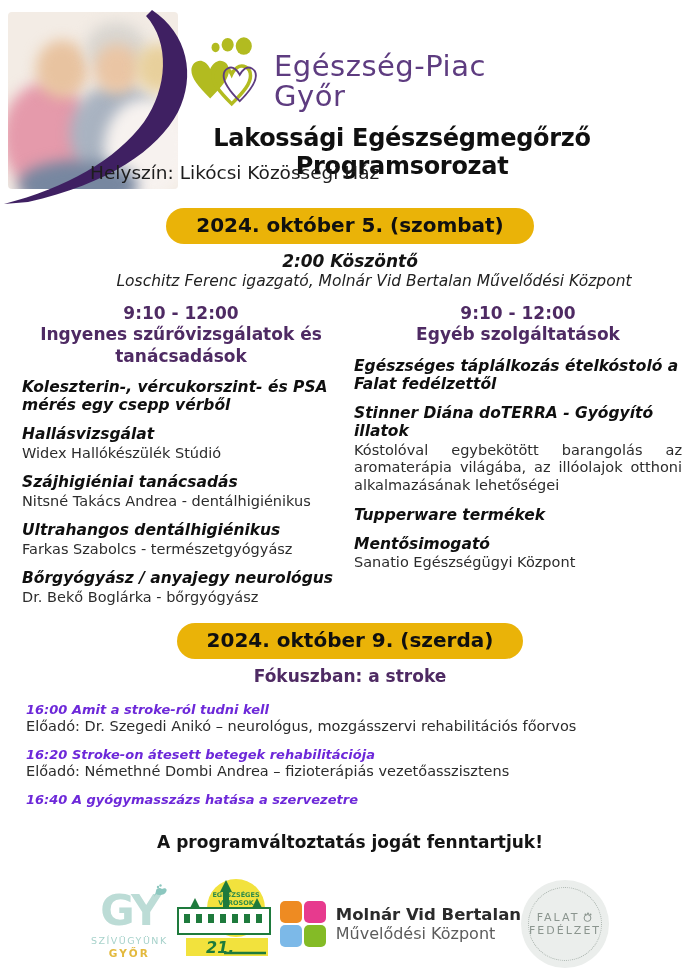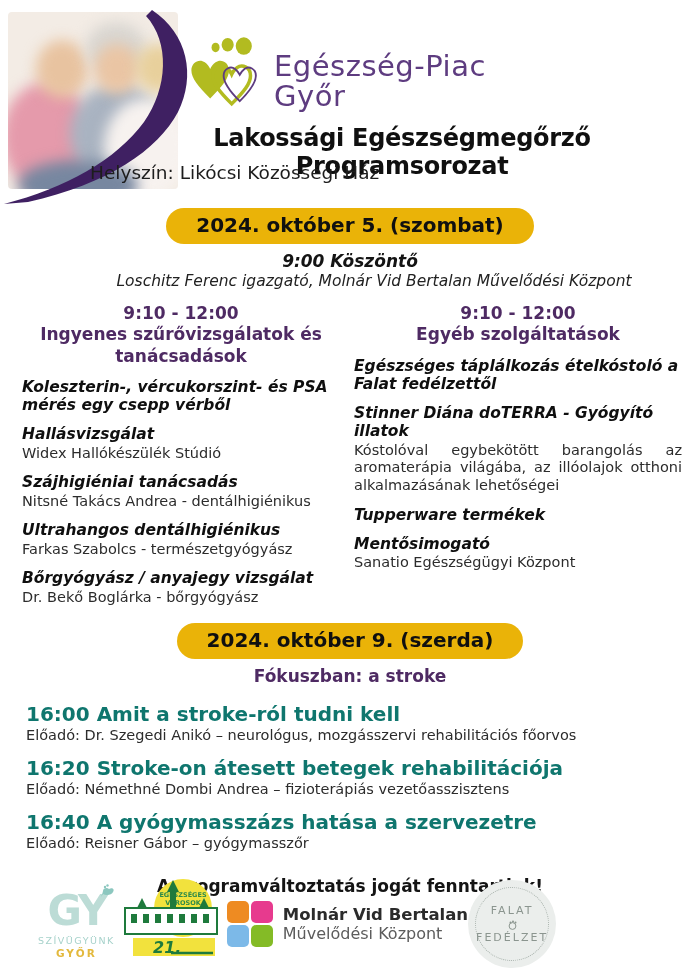--- a/index.html
+++ b/index.html
@@ -58,29 +58,29 @@
   .item-sub { font-size:14.5px; color:#2c2c2c; line-height:1.22; margin-top:1px; }
   .item-sub:empty { display:none; }
   .item-sub.justify { text-align:justify; }
   .col-right .item:first-of-type { margin-top:32px; }
 
   
   .day2-banner { margin-top:17px; }
   .focus { margin-top:7px; }
   .stroke-list { padding:2px 26px 0; }
   .sitem { margin-top:13px; }
-  .sitem-title { font-weight:bold; font-size:20px; color:#0f766e; }
+  .sitem-title { font-weight:bold; font-style:italic; font-size:13px; color:#6d28d9; }
   .sitem-sub { font-size:14.5px; color:#2c2c2c; margin-top:1px; }
 
   .disclaimer { text-align:center; font-weight:bold; font-size:17px; margin-top:25px; }
 
   
   .logos {
     position:absolute; left:0; right:0; bottom:6px; height:96px;
-    display:flex; align-items:center; justify-content:flex-start; padding:0 38px;
+    display:flex; align-items:center; justify-content:center; padding:0 38px;
   }
   .lg { display:flex; flex-direction:column; align-items:center; }
   .gy-mark-wrap { position:relative; }
   .gy-mark { font-size:42px; font-weight:bold; color:#bcdcd6; letter-spacing:-3px; line-height:1; }
   .rooster { position:absolute; right:-12px; top:-8px; }
   .gy-l1 { font-size:9.5px; color:#a7d2cb; letter-spacing:1.5px; margin-top:3px; }
   .gy-l2 { font-size:10.5px; color:#e3b93d; font-weight:bold; letter-spacing:2px; margin-top:1px; }
 
   .lg-mvb { flex-direction:row; gap:10px; align-items:center; }
   .puzzle { width:46px; height:46px; display:grid; grid-template-columns:1fr 1fr; gap:2px; }
@@ -92,21 +92,21 @@
 
   .falat {
     width:88px; height:88px; border-radius:50%; background:#ebeeec;
     display:flex; align-items:center; justify-content:center;
   }
   .falat-inner {
     width:74px; height:74px; border-radius:50%; border:1.5px dotted #a9b3ad;
     display:flex; flex-direction:column; align-items:center; justify-content:center;
     color:#8b958f; font-size:11px; letter-spacing:2px;
   }
-  .falat-l1 { display:flex; align-items:center; gap:3px;flex-direction:column; }
+  .falat-l1 { display:flex; align-items:center; gap:3px; }
 </style>
 </head>
 <body>
 
 <div class="poster">
 
   <div class="header">
 
     <div class="photo">
       <span class="ph-man-shirt"></span>
@@ -144,21 +144,21 @@
 
     <div class="main-title">Lakossági Egészségmegőrző Programsorozat</div>
 
     <div class="venue">
       <span>Helyszín: Likócsi Közösségi Ház</span>
     </div>
   </div>
 
   <div class="pill">2024. október 5. (szombat)</div>
 
-  <div class="center-b-i">9:00 Köszöntő</div>
+  <div class="center-b-i">2:00 Köszöntő</div>
   <div class="center-i">Loschitz Ferenc igazgató, Molnár Vid Bertalan Művelődési Központ</div>
 
   <div class="columns">
 
     <div class="col-left">
       <div class="purple-head">9:10 - 12:00</div>
       <div class="purple-head">Ingyenes szűrővizsgálatok és tanácsadások</div>
 
       <div class="item">
         <div class="item-title">Koleszterin-, vércukorszint- és PSA mérés egy csepp vérből</div>
@@ -170,21 +170,21 @@
       </div>
       <div class="item">
         <div class="item-title">Szájhigiéniai tanácsadás</div>
         <div class="item-sub">Nitsné Takács Andrea - dentálhigiénikus</div>
       </div>
       <div class="item">
         <div class="item-title">Ultrahangos dentálhigiénikus</div>
         <div class="item-sub">Farkas Szabolcs - természetgyógyász</div>
       </div>
       <div class="item">
-        <div class="item-title">Bőrgyógyász / anyajegy vizsgálat</div>
+        <div class="item-title">Bőrgyógyász / anyajegy neurológus</div>
         <div class="item-sub">Dr. Bekő Boglárka - bőrgyógyász</div>
       </div>
     </div>
 
     <div class="col-right">
       <div class="purple-head">9:10 - 12:00</div>
       <div class="purple-head">Egyéb szolgáltatások</div>
 
       <div class="item">
         <div class="item-title">Egészséges táplálkozás ételkóstoló a Falat fedélzettől</div>
@@ -212,21 +212,20 @@
     <div class="sitem">
       <div class="sitem-title">16:00 Amit a stroke-ról tudni kell</div>
       <div class="sitem-sub">Előadó: Dr. Szegedi Anikó – neurológus, mozgásszervi rehabilitációs főorvos</div>
     </div>
     <div class="sitem">
       <div class="sitem-title">16:20 Stroke-on átesett betegek rehabilitációja</div>
       <div class="sitem-sub">Előadó: Némethné Dombi Andrea – fizioterápiás vezetőasszisztens</div>
     </div>
     <div class="sitem">
       <div class="sitem-title">16:40 A gyógymasszázs hatása a szervezetre</div>
-      <div class="sitem-sub">Előadó: Reisner Gábor – gyógymasszőr</div>
     </div>
   </div>
 
   <div class="disclaimer">A programváltoztatás jogát fenntartjuk!</div>
 
   <div class="logos">
 
     <div class="lg">
       <div class="gy-mark-wrap">
         <span class="gy-mark">GY</span>

